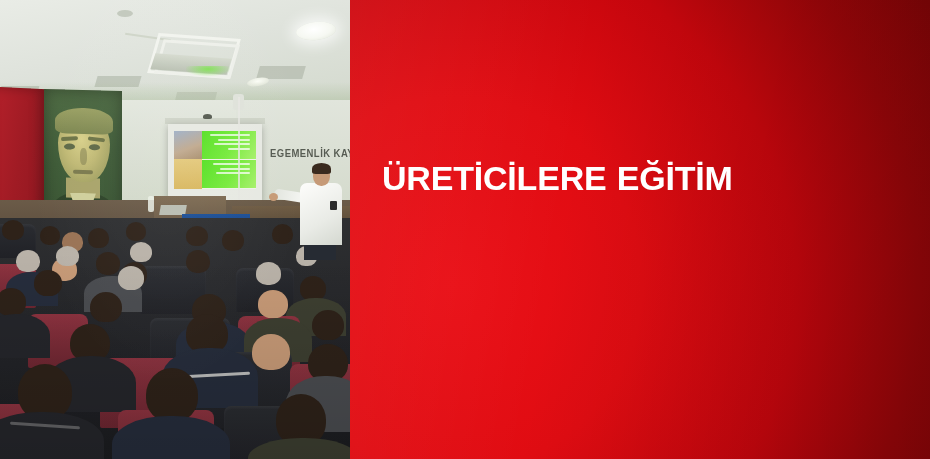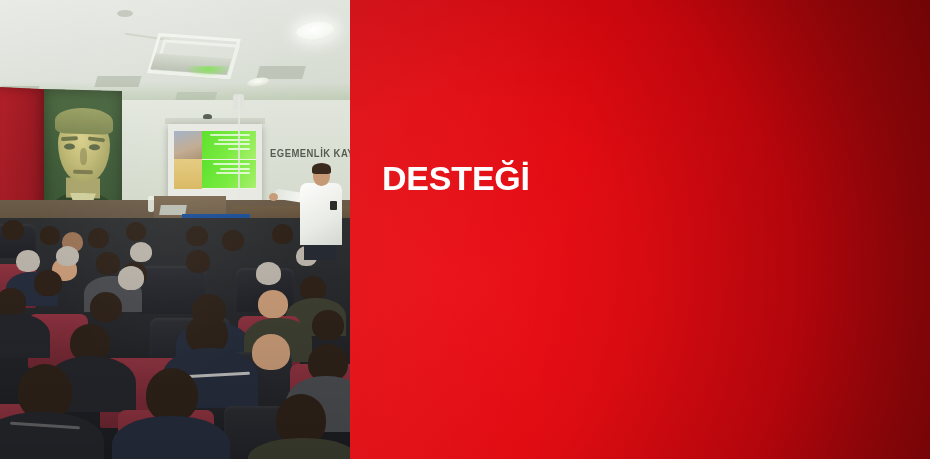--- a/index.html
+++ b/index.html
@@ -645,17 +645,17 @@
 
       <div class="head dark" style="left:276px;top:176px;width:50px; height:52px;"></div>
       <div class="shoulders olive" style="left:248px;top:220px;width:110px;height:42px;"></div>
     </div>
 
     <div class="photo-grade"></div>
   </div>
 
   <div class="headline-pane">
     <h1 class="headline">
-      <span class="hl-line">DESTEĞİ</span>
+      <span class="hl-line">ÜRETİCİLERE EĞİTİM</span>
     </h1>
   </div>
 
 </div>
 
 </body></html>

